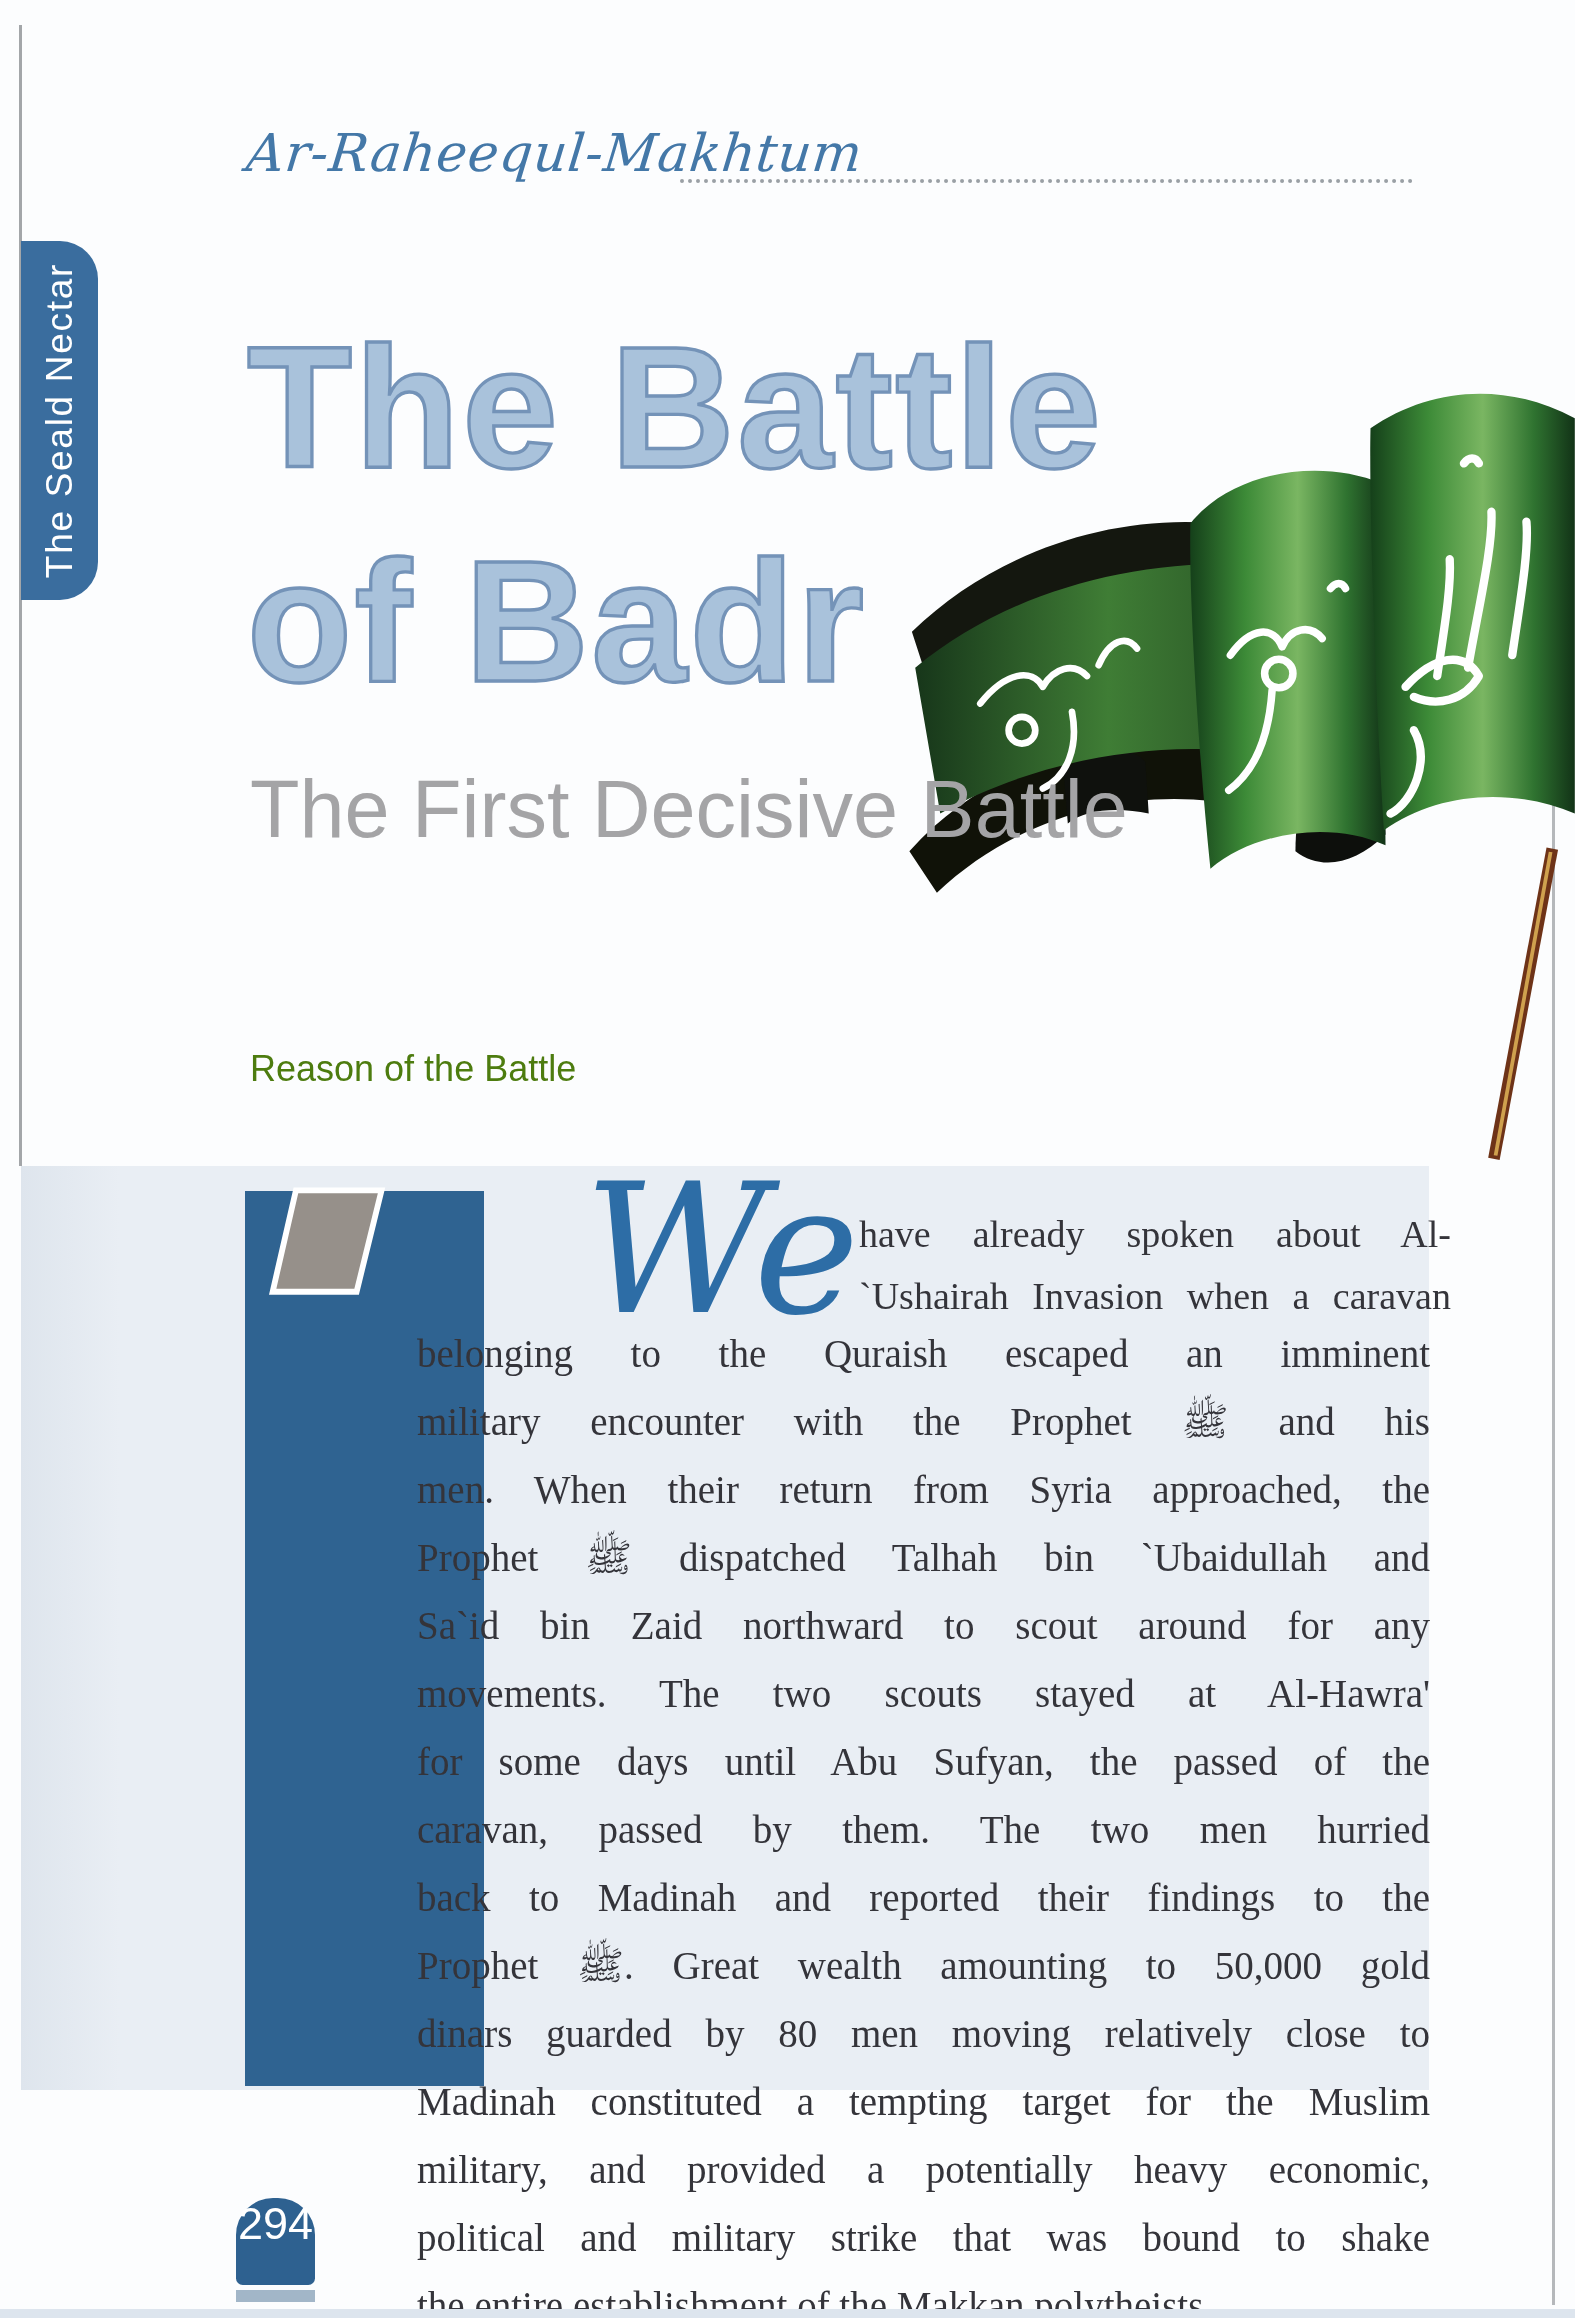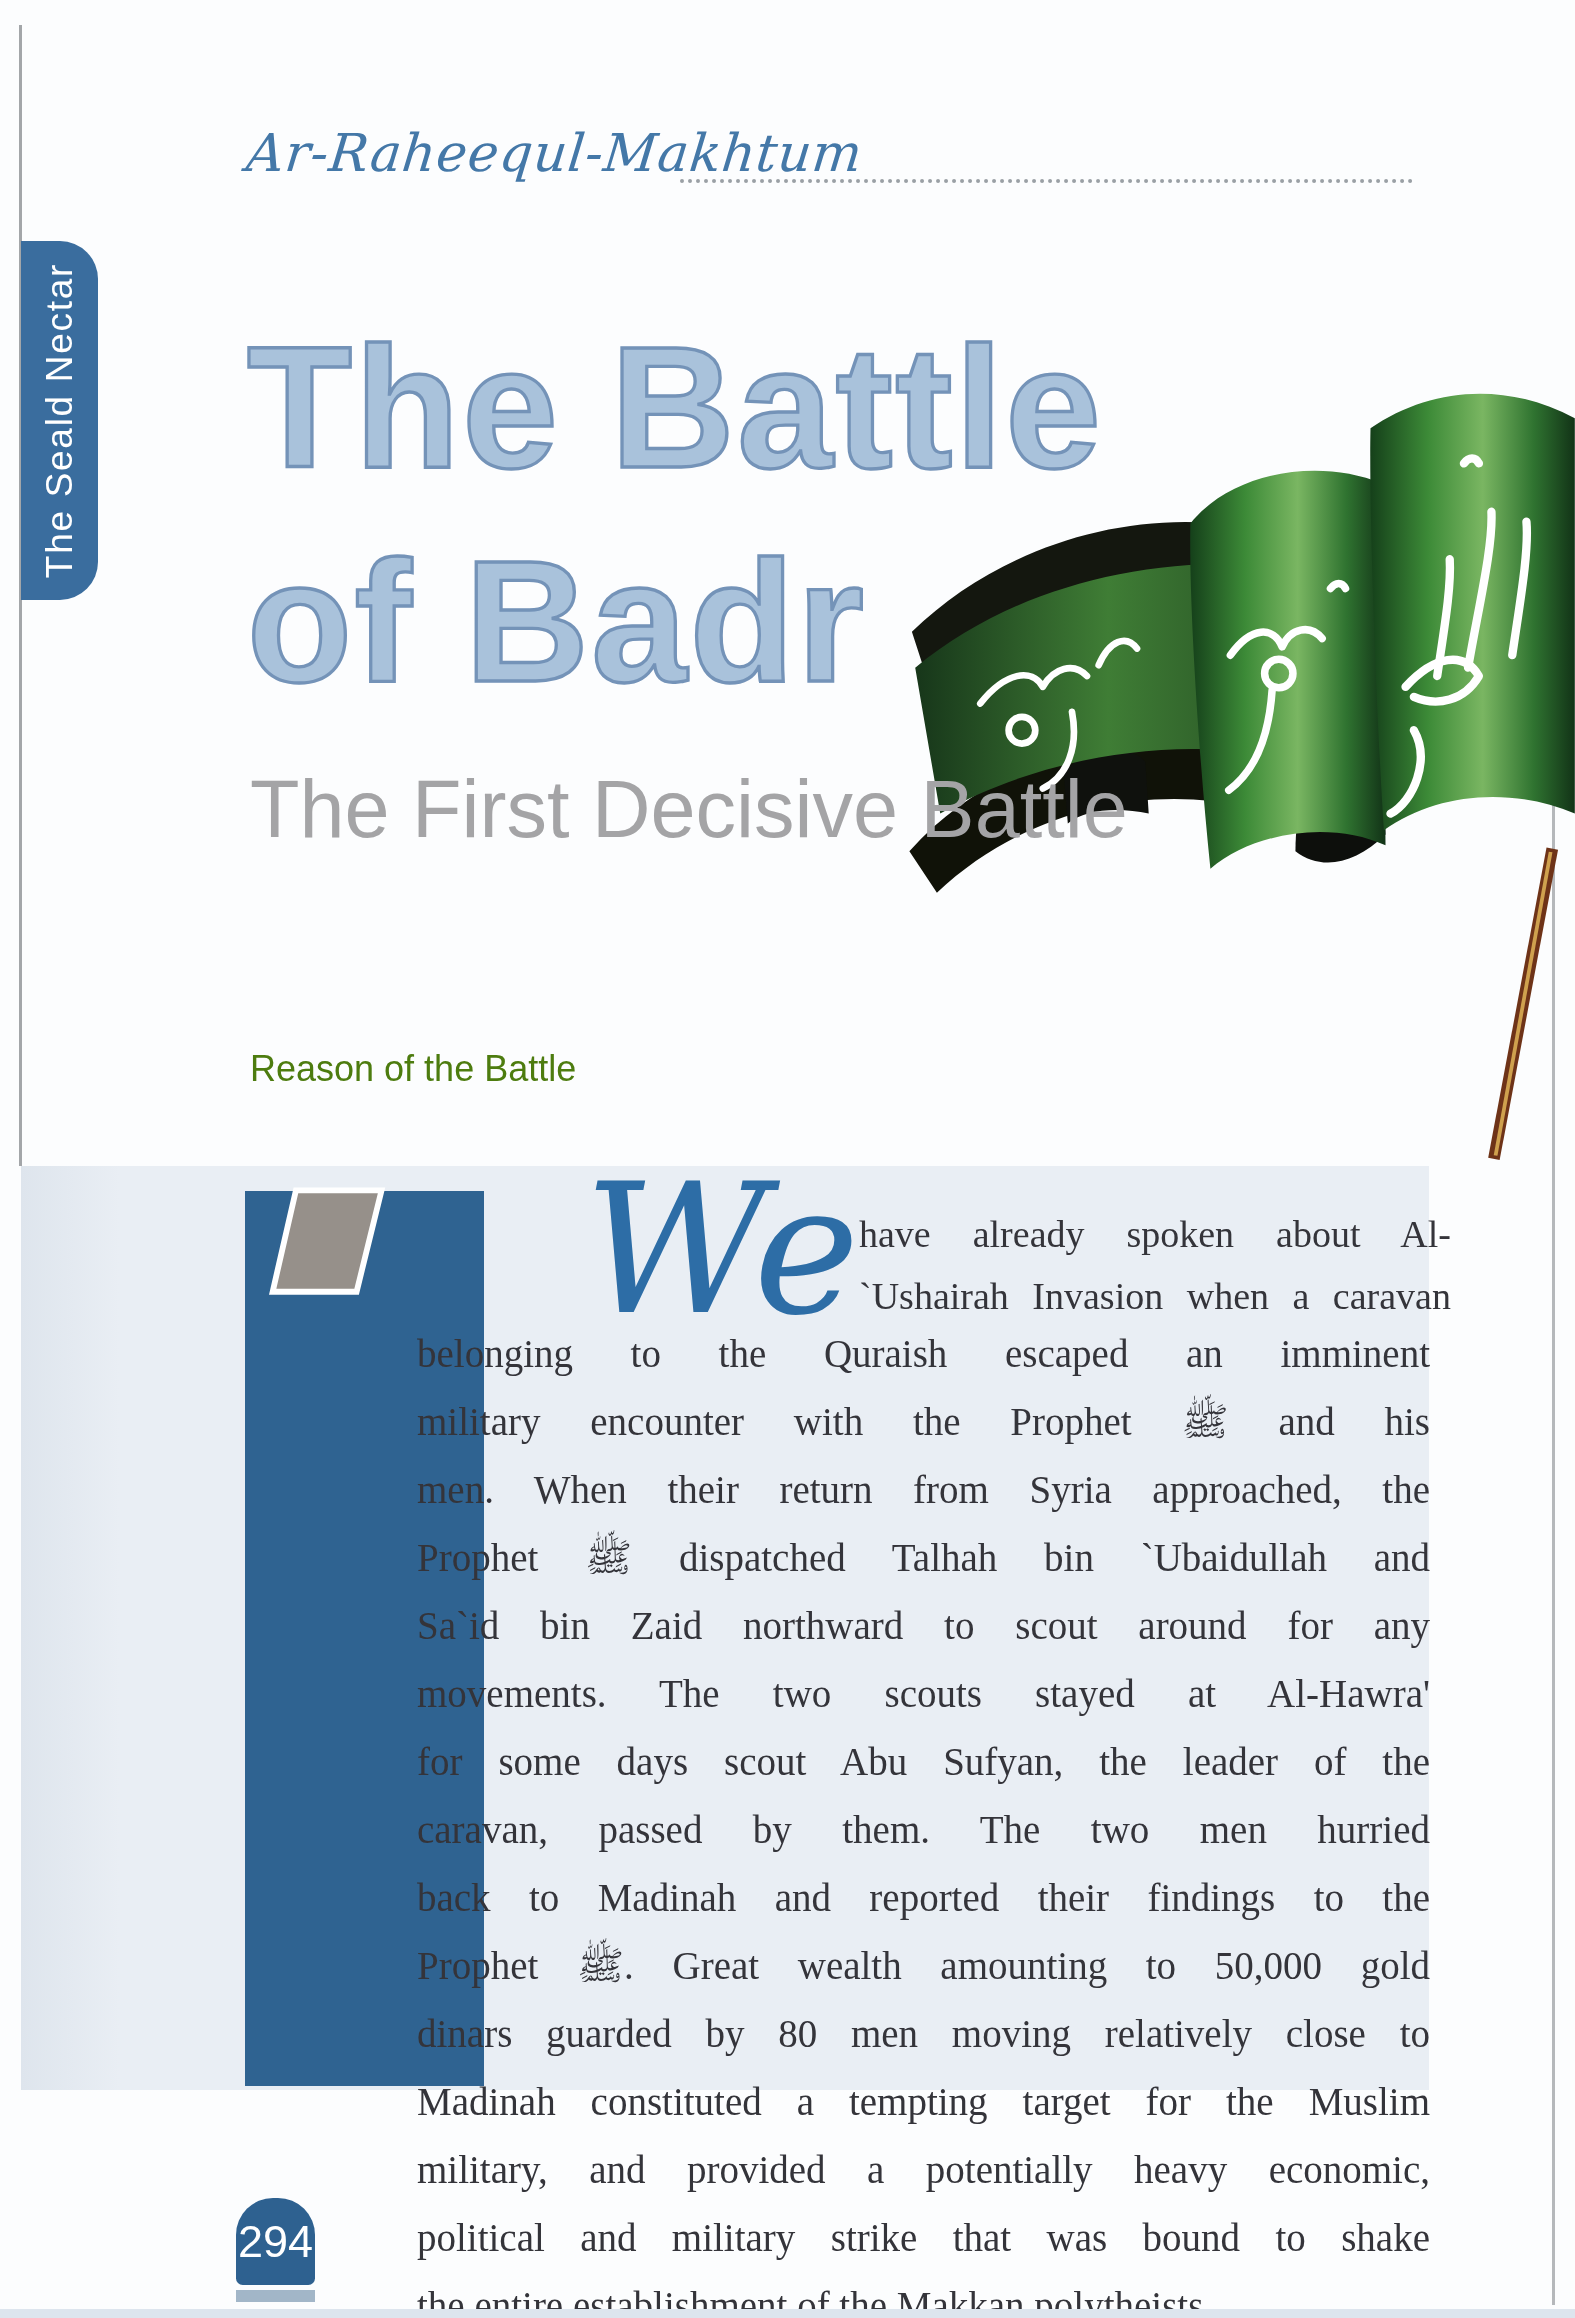--- a/index.html
+++ b/index.html
@@ -63,21 +63,21 @@
   .body-lines{left:417px;top:1312px;width:1013px;}
   .body-lines .line{
     font-family:"Liberation Serif",serif;font-size:39px;line-height:52px;
     color:#34343a;text-align:justify;text-align-last:justify;margin-top:16px;
   }
   .body-lines .line:last-child{text-align-last:left;}
 
   
   .page-badge{
     left:236px;top:2198px;width:79px;height:87px;background:#2e6190;
-    border-radius:37px 37px 6.7px 6.7px;display:flex;align-items:center;justify-content:center;
+    border-radius:37px 37px 6.7px 6.7px;display:flex;justify-content:center;
   }
   .page-badge span{color:#ffffff;font-size:45px;}
   .badge-underline{left:236px;top:2290px;width:79px;height:11.7px;background:#a2b6c8;}
   .bottom-strip{left:0;top:2309px;width:1575px;height:10px;background:#dde5ee;}
 
   .flag{left:880px;top:380px;width:695px;height:788px;}
 </style>
 </head>
 <body>
 
@@ -178,21 +178,21 @@
       <div class="line">`Ushairah Invasion when a caravan</div>
     </div>
 
   <div class="abs body-lines">
       <div class="line">belonging to the Quraish escaped an imminent</div>
       <div class="line">military encounter with the Prophet ﷺ and his</div>
       <div class="line">men. When their return from Syria approached, the</div>
       <div class="line">Prophet ﷺ dispatched Talhah bin `Ubaidullah and</div>
       <div class="line">Sa`id bin Zaid northward to scout around for any</div>
       <div class="line">movements. The two scouts stayed at Al-Hawra'</div>
-      <div class="line">for some days scout Abu Sufyan, the leader of the</div>
+      <div class="line">for some days until Abu Sufyan, the passed of the</div>
       <div class="line">caravan, passed by them. The two men hurried</div>
       <div class="line">back to Madinah and reported their findings to the</div>
       <div class="line">Prophet ﷺ. Great wealth amounting to 50,000 gold</div>
       <div class="line">dinars guarded by 80 men moving relatively close to</div>
       <div class="line">Madinah constituted a tempting target for the Muslim</div>
       <div class="line">military, and provided a potentially heavy economic,</div>
       <div class="line">political and military strike that was bound to shake</div>
       <div class="line">the entire establishment of the Makkan polytheists.</div>
     </div>
 

